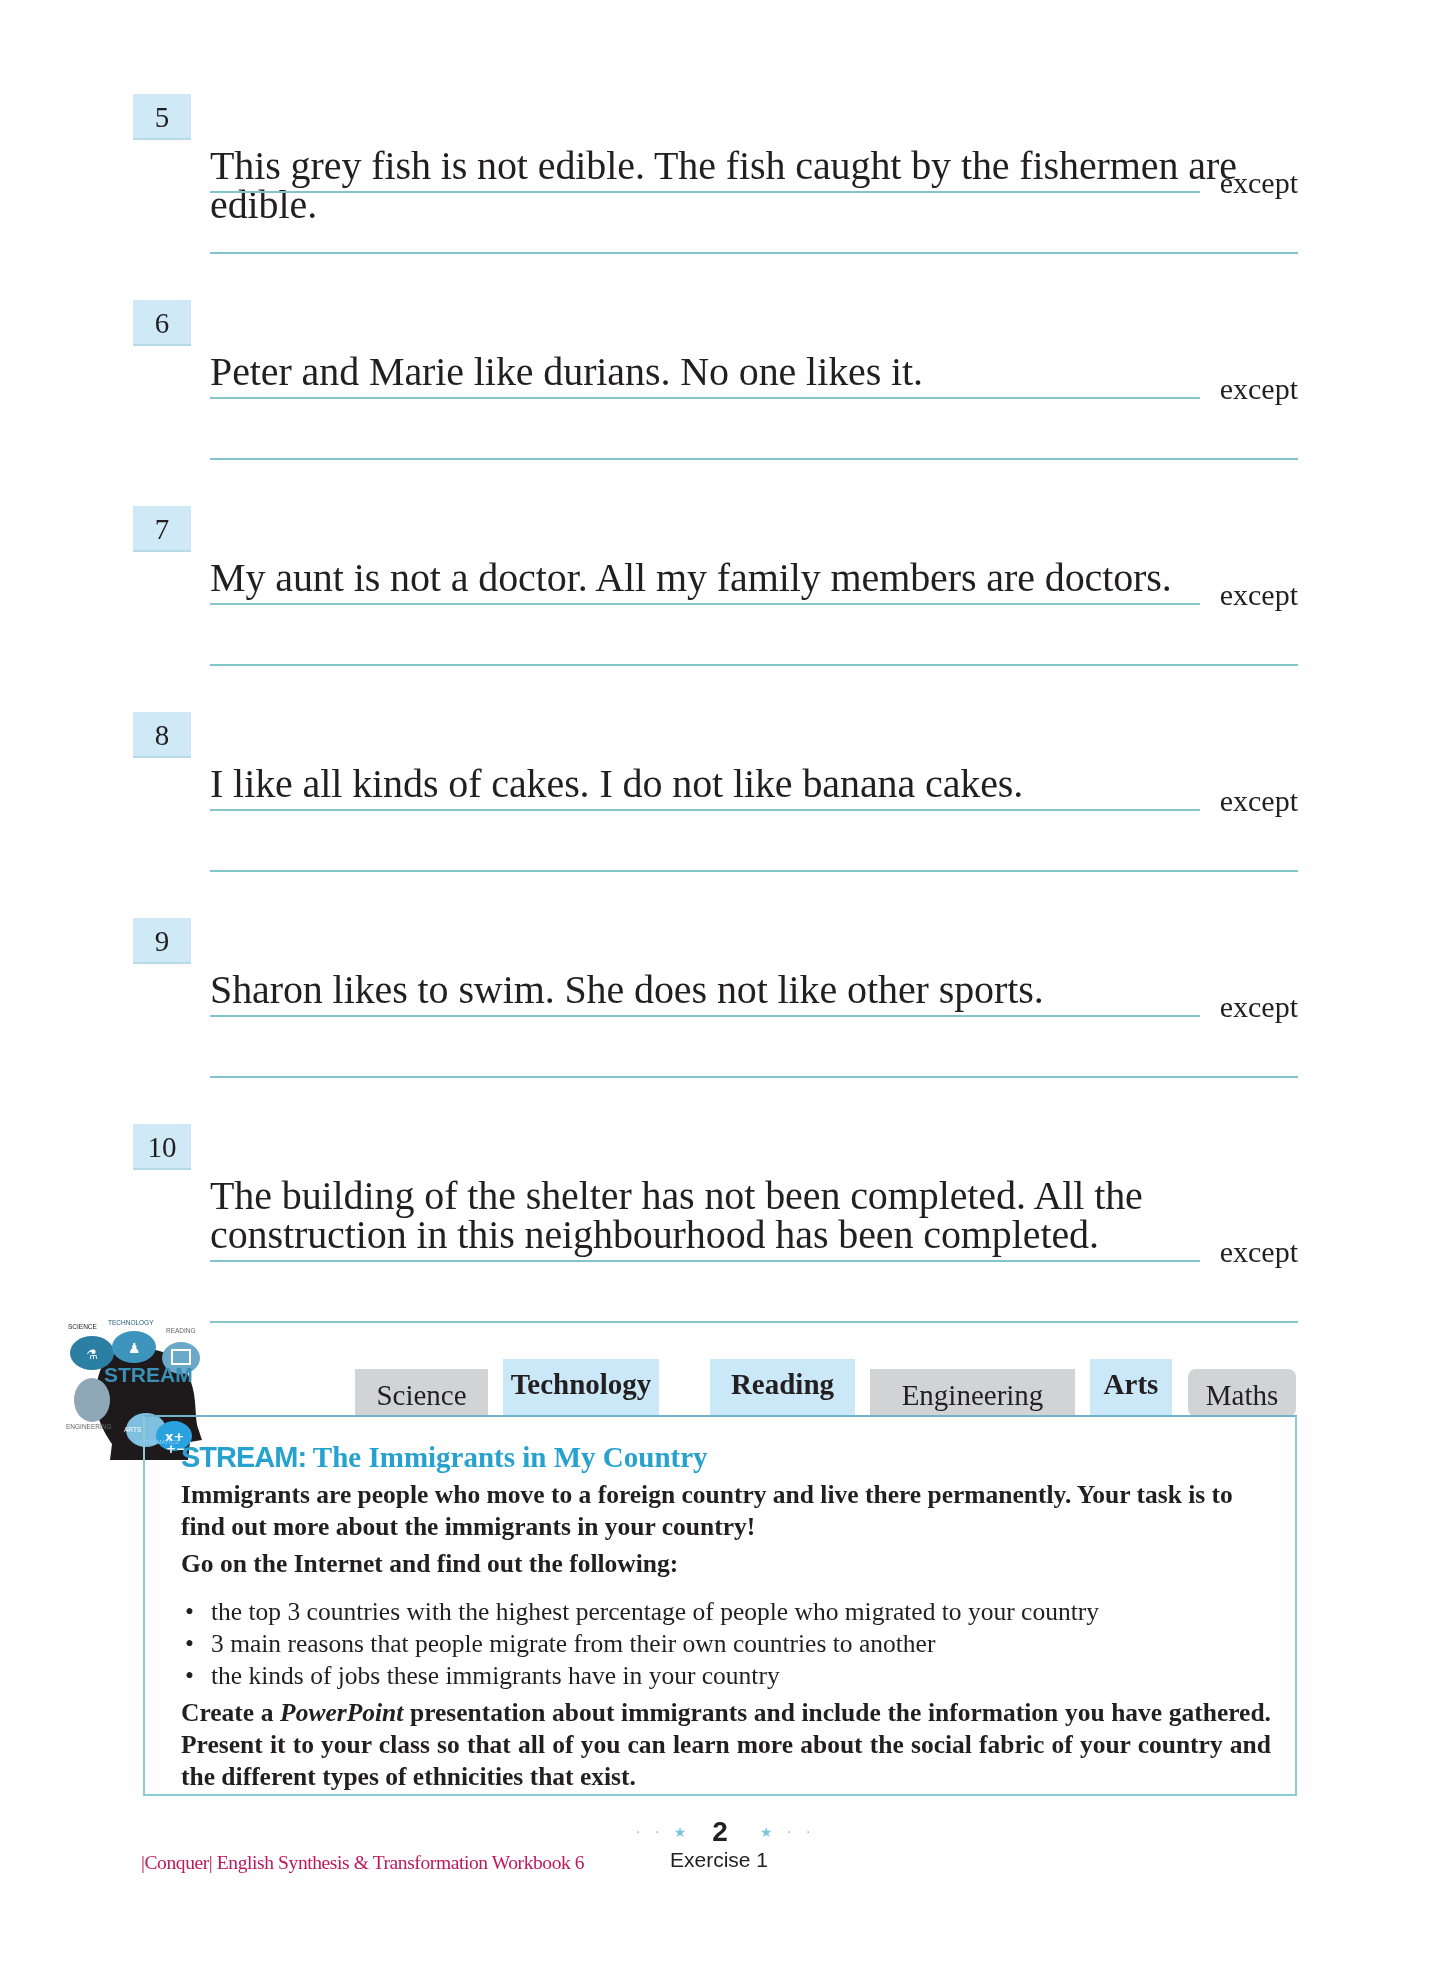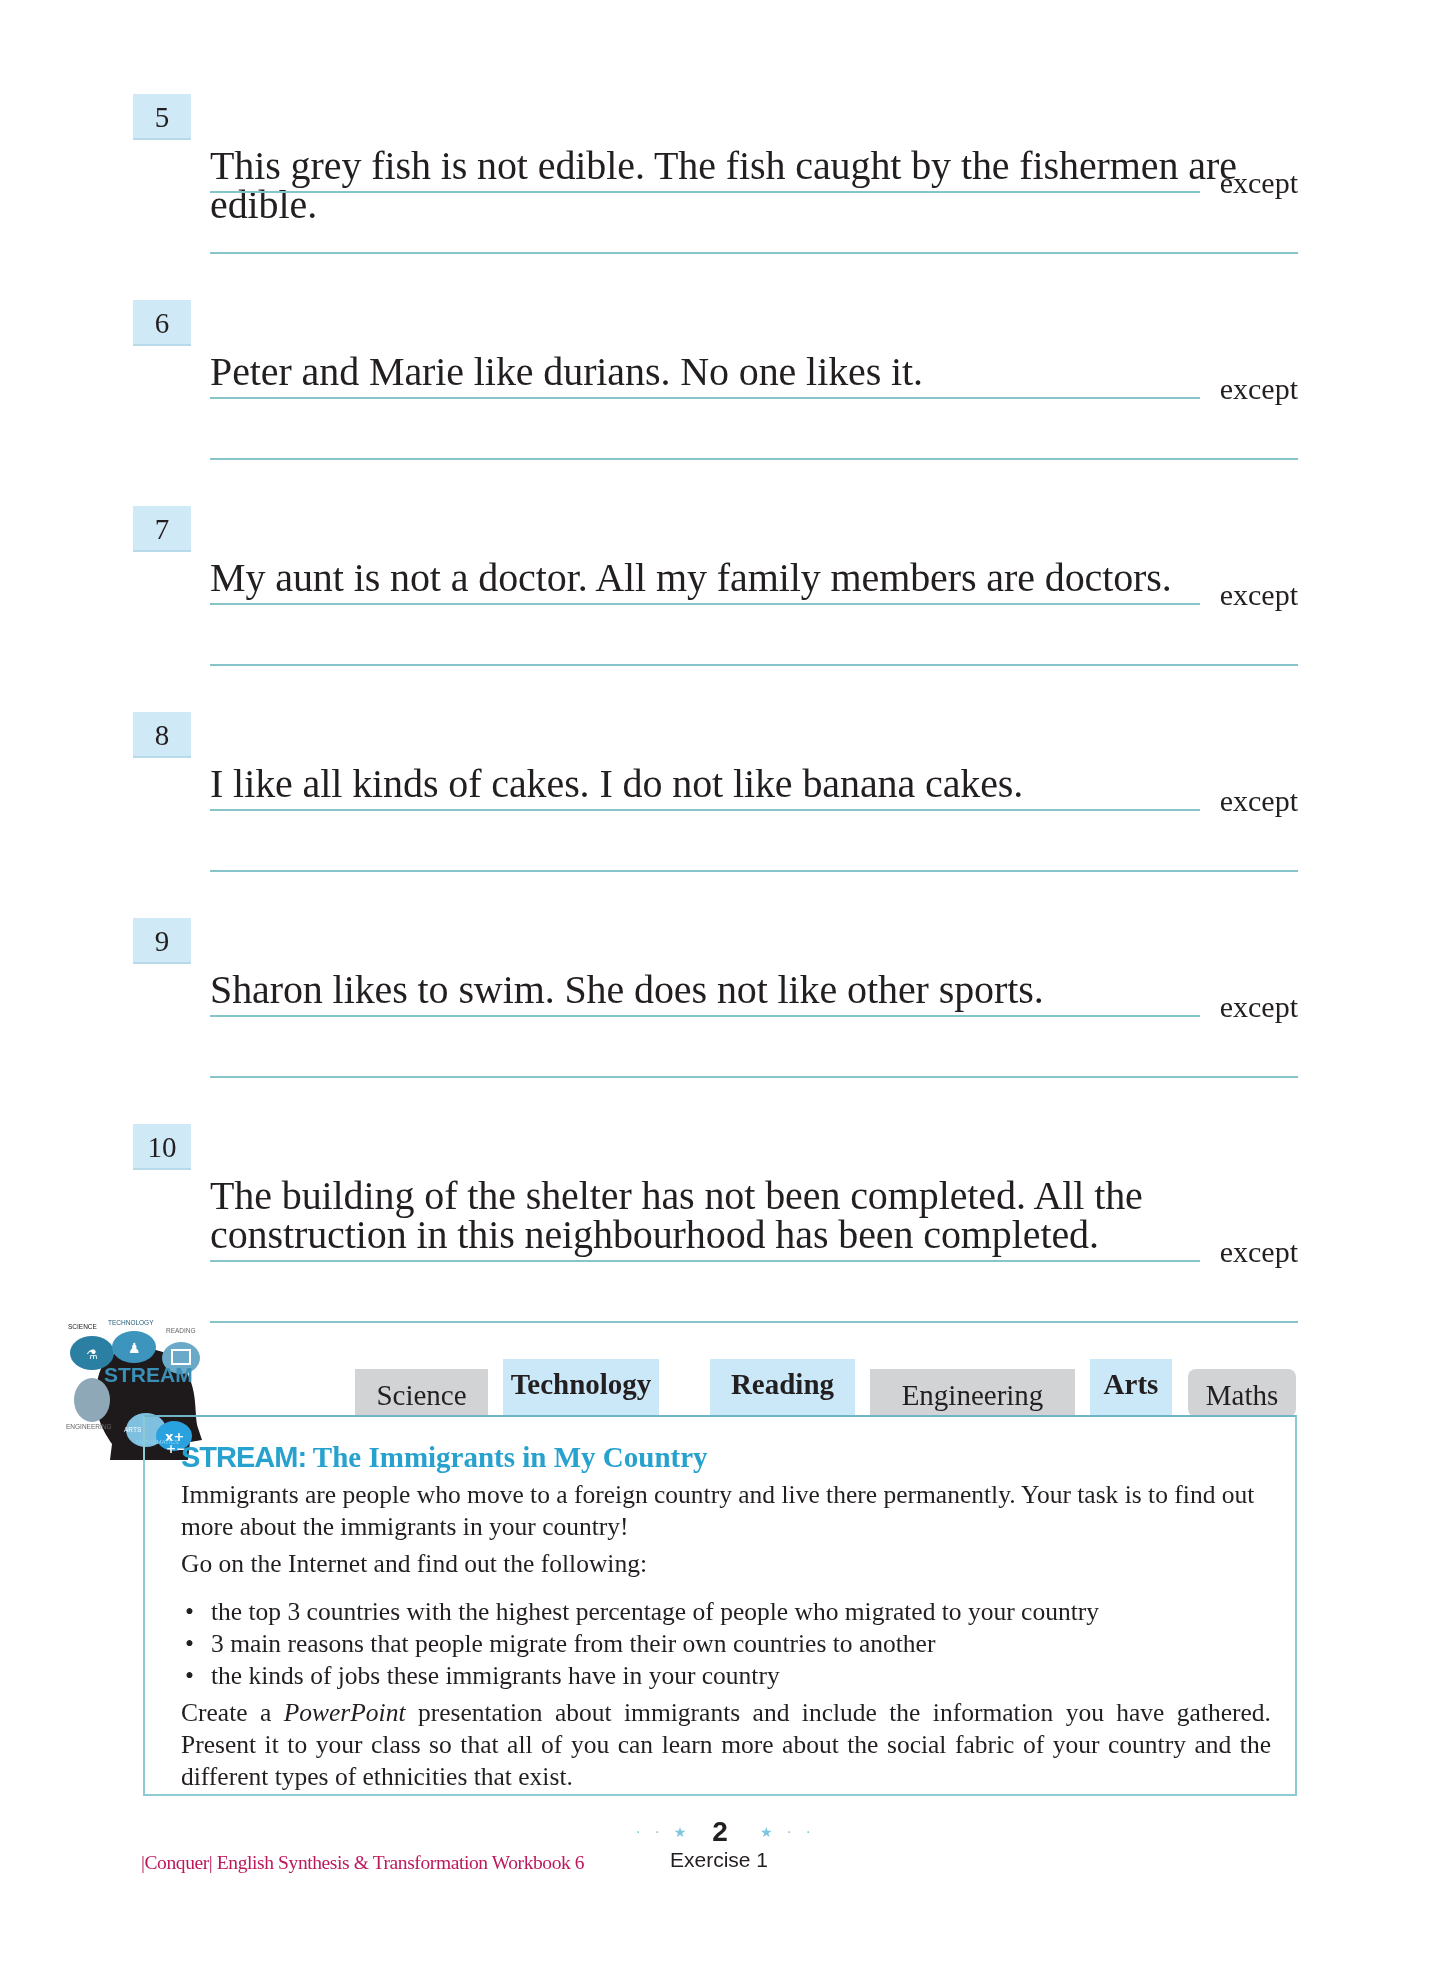--- a/index.html
+++ b/index.html
@@ -42,21 +42,21 @@
     }
     .stream-title {
       position: absolute; left: 36px; top: 24px; font-size: 29px; font-weight: bold;
       color: #27a2cf; white-space: nowrap;
     }
     .stream-title .st-prefix { font-family: "Liberation Sans", "DejaVu Sans", sans-serif; letter-spacing: -1px; text-align: center; }
     .stream-body {
       position: absolute; left: 36px; top: 62px; width: 1090px;
       font-size: 25.5px; line-height: 32px; color: #231f20;
     }
-    .stream-body p { margin-bottom: 5px; }
+    .stream-body p { margin-bottom: 5px; font-weight: bold; }
     .stream-body ul { list-style: none; margin-bottom: 5px; }
     .stream-body li { padding-left: 30px; position: relative; }
     .stream-body li::before { content: "•"; position: absolute; left: 4px; }
 
     .footer-left {
       position: absolute; left: 141px; top: 1848px; font-size: 19.5px; line-height: 30px; color: #be185d;
       font-family: Liberation Serif, serif; letter-spacing: -0.4px;
     }
     .page-num {
       position: absolute; left: 700px; top: 1816px; width: 40px; text-align: center;

